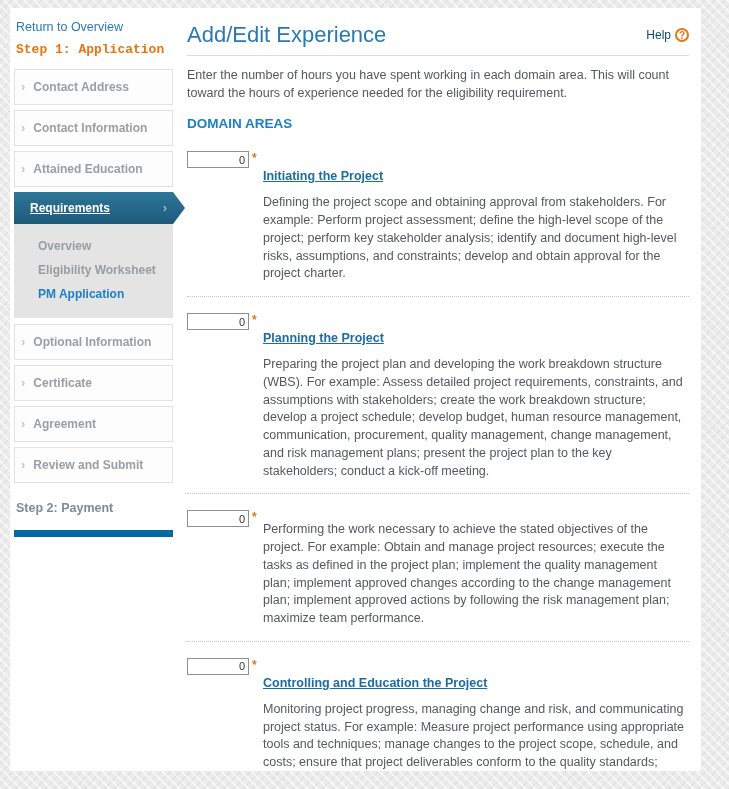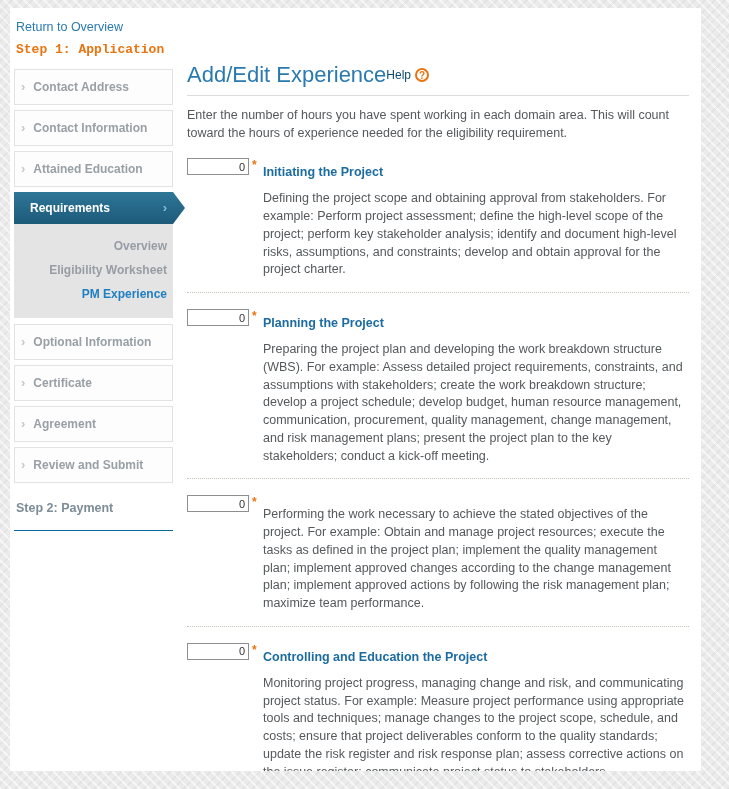--- a/index.html
+++ b/index.html
@@ -38,42 +38,42 @@
   .active-banner {
     position: relative;
     width: calc(100% + 12px);
     background: linear-gradient(#2e7697, #1d5a7a);
     color: #ffffff;
     font-size: 12px; font-weight: bold;
     padding: 9px 24px 9px 16px;
     clip-path: polygon(0 0, calc(100% - 12px) 0, 100% 50%, calc(100% - 12px) 100%, 0 100%);
     margin-bottom: 0;
     cursor: pointer;
+    text-decoration: underline;
   }
   .active-banner .banner-chev {
     position: absolute; right: 18px; top: 8px;
     color: #7fc0e0; font-size: 13px; font-weight: bold;
   }
   .submenu {
     background: #e4e4e4;
     padding: 10px 6px 12px 24px;
     margin-bottom: 6px;
-    text-align: right;
   }
   .submenu-item {
     font-size: 12px; font-weight: bold; color: #969da4;
     padding: 5px 0; cursor: pointer;
   }
   .submenu-item.sub-active { color: #1e7fc2; }
-  .steps-block { padding: 10px 6px 12px 2px; border-bottom: 1px solid #0369a1; }
+  .steps-block { padding: 10px 6px 12px 2px; border-bottom: 7px solid #0369a1; }
   .step-line { color: #7d8c99; font-size: 12.5px; font-weight: bold; padding: 3px 0; }
 
   
   .main { flex: 1; padding: 14px 12px 0 14px; display: flex; flex-direction: column; }
-  .title-row { display: flex; align-items: flex-start; justify-content: flex-start; margin-top: 40px; }
+  .title-row { display: flex; align-items: flex-start; justify-content: space-between; }
   .page-title { color: #2a7ab0; font-size: 22px; font-weight: normal; }
   .help { display: flex; align-items: center; gap: 4px; cursor: pointer; margin-top: 6px; }
   .help-label { color: #0c4a6e; font-size: 12px; }
   .help-icon {
     width: 14px; height: 14px; border-radius: 50%;
     border: 2px solid #e87511; color: #e87511;
     font-size: 10px; font-weight: bold;
     display: flex; align-items: center; justify-content: center;
   }
   .title-rule { border: none; border-top: 1px solid #dcdcdc; margin: 7px 0 10px 0; }
@@ -84,21 +84,21 @@
   .hours-col { width: 76px; flex: none; display: flex; align-items: flex-start; }
   .hours-input {
     width: 62px; height: 17px;
     border: 1px solid #8f8f8f;
     font-family: "Liberation Sans", sans-serif;
     font-size: 11px; text-align: right;
     padding: 1px 3px; color: #333;
   }
   .req-star { color: #e87511; font-size: 12px; font-weight: bold; margin-left: 3px; }
   .domain-text { flex: 1; padding-right: 2px; }
-  .domain-title { color: #1c6ca1; font-size: 12.5px; font-weight: bold; margin-top: 7px; }
+  .domain-title { color: #1c6ca1; font-size: 12.5px; font-weight: bold; margin-top: 18px; text-decoration: underline; }
   .domain-desc { color: #55595c; font-size: 12.5px; line-height: 1.42; margin-top: 11px; }
   .dotted-divider { border: none; border-top: 1px dotted #c8c4ba; margin: 13px 0 0 0; }
 </style>
 </head>
 <body>
 
 <div class="card">
 
   <div class="sidebar">
     <div class="return-link">Return to Overview</div>
@@ -118,21 +118,21 @@
     </div>
 
     <div class="active-banner">
       <span>Requirements</span>
       <span class="banner-chev">›</span>
     </div>
 
     <div class="submenu">
       <div class="submenu-item">Overview</div>
       <div class="submenu-item">Eligibility Worksheet</div>
-      <div class="submenu-item sub-active">PM Experience</div>
+      <div class="submenu-item sub-active">PM Application</div>
     </div>
 
     <div class="nav-item">
       <span class="chev">›</span>
       <span>Optional Information</span>
     </div>
     <div class="nav-item">
       <span class="chev">›</span>
       <span>Certificate</span>
     </div>
@@ -154,20 +154,21 @@
     <div class="title-row">
       <div class="page-title">Add/Edit Experience</div>
       <div class="help">
         <span class="help-label">Help</span>
         <span class="help-icon">?</span>
       </div>
     </div>
     <hr class="title-rule">
 
     <div class="intro">Enter the number of hours you have spent working in each domain area. This will count toward the hours of experience needed for the eligibility requirement.</div>
+    <div class="section-heading">DOMAIN AREAS</div>
 
     <div class="domain-row">
       <div class="hours-col">
         <input class="hours-input" type="text" value="0" style="">
         <span class="req-star">*</span>
       </div>
       <div class="domain-text">
         <div class="domain-title">Initiating the Project</div>
         <div class="domain-desc">Defining the project scope and obtaining approval from stakeholders. For example: Perform project assessment; define the high-level scope of the project; perform key stakeholder analysis; identify and document high-level risks, assumptions, and constraints; develop and obtain approval for the project charter.</div>
       </div>

